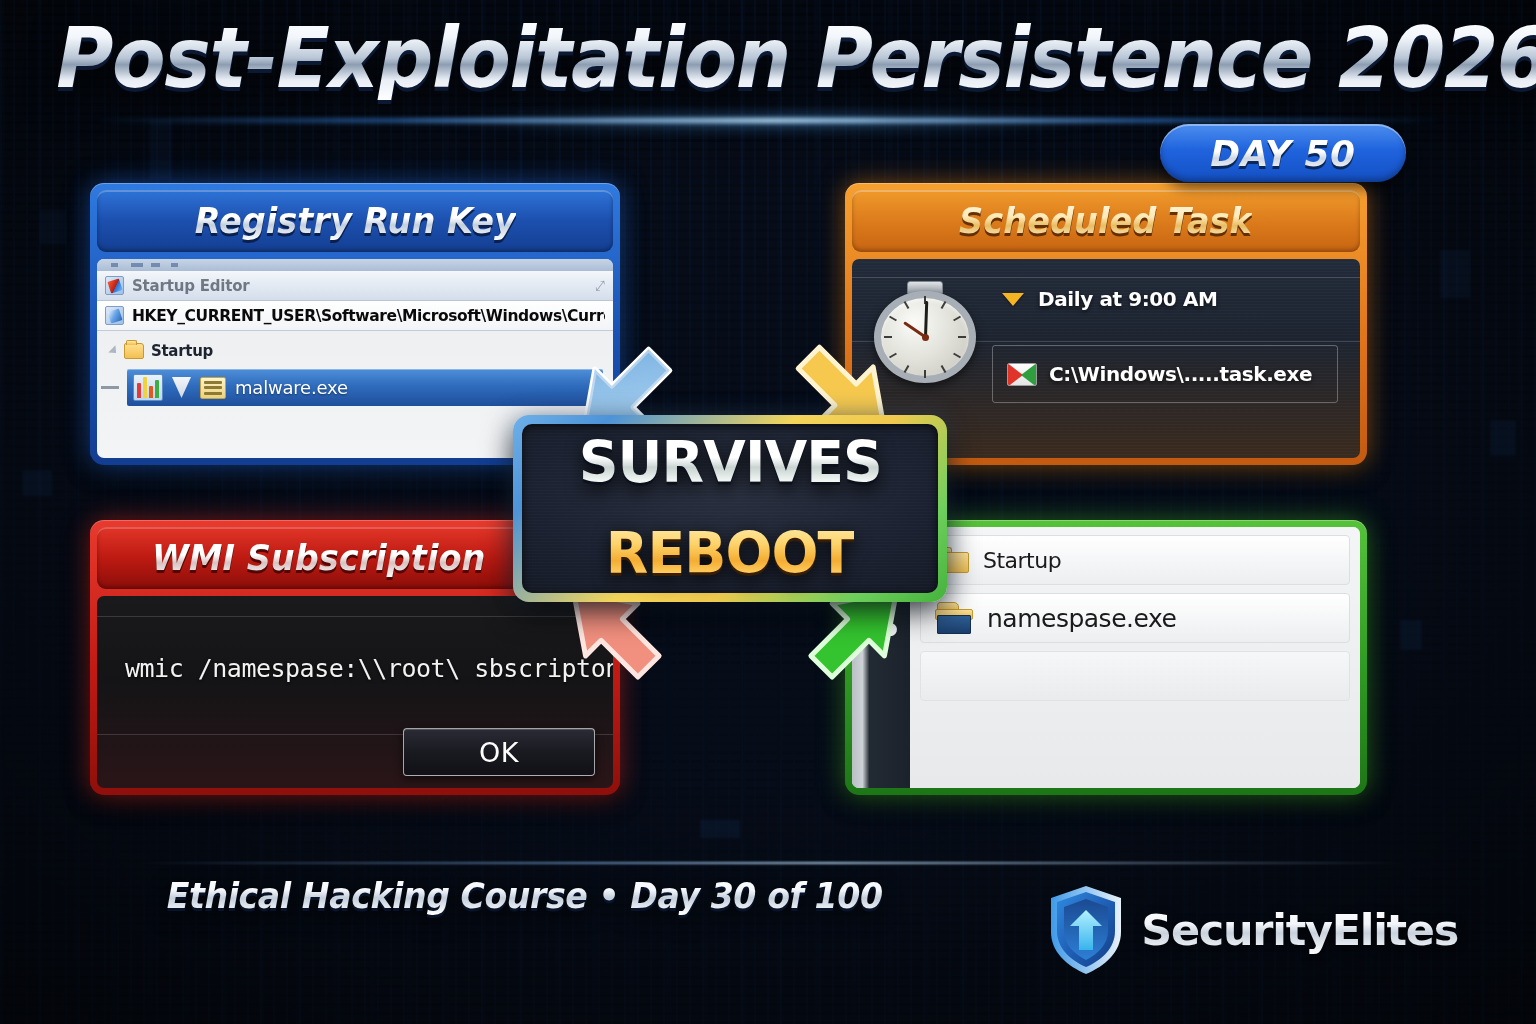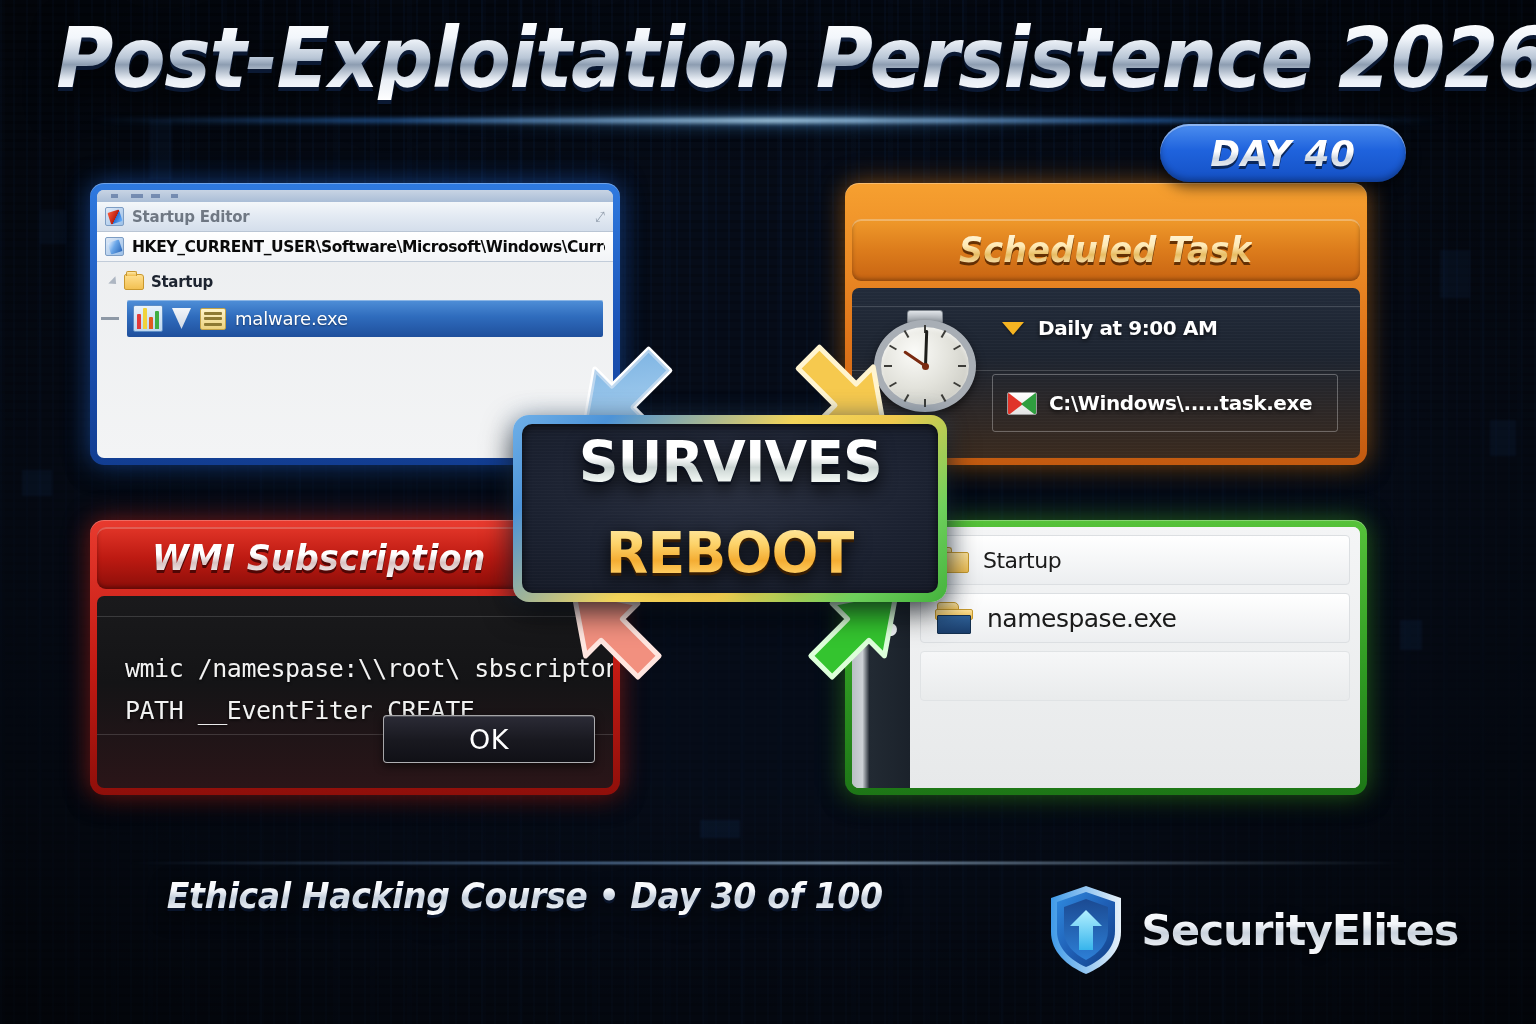--- a/index.html
+++ b/index.html
@@ -125,21 +125,20 @@
 
   
   #panel-scheduled {
     left: 845px; top: 183px; width: 522px; height: 282px;
     background: linear-gradient(180deg,#f6a030 0%,#e0751a 55%,#c25a10 100%);
     box-shadow: 0 0 26px rgba(240,140,30,.5), 0 8px 22px rgba(0,0,0,.6), inset 0 1px 0 rgba(255,255,255,.3);
   }
   #panel-scheduled .panel-head {
     background: linear-gradient(180deg,#f09a2b 0%,#dc7c1c 50%,#c86412 100%);
     box-shadow: inset 0 2px 0 rgba(255,255,255,.3), inset 0 -2px 4px rgba(0,0,0,.3);
-    margin-top: 29px;
   }
   #panel-scheduled .panel-head span {
     background: linear-gradient(180deg,#fff8e4 0%,#ffe9b4 40%,#e8bd63 62%,#fff6dd 100%);
     -webkit-background-clip: text; background-clip: text;
     color: transparent; -webkit-text-fill-color: transparent;
     filter: drop-shadow(0 3px 0 rgba(80,35,0,.85));
   }
 
   
   #panel-wmi {
@@ -343,21 +342,21 @@
     background: linear-gradient(180deg,#1a1a1c 0%,#141416 45%,#2a1518 100%);
   }
   .wmi-line { position:absolute; left:0; right:0; height:1px; background: rgba(255,255,255,.15); }
   .wmi-code {
     position:absolute; left: 28px; right: 20px;
     font-family: "DejaVu Sans Mono", monospace; font-size: 25px; color: #f2f2f2;
     letter-spacing: -.5px; white-space: nowrap;
     text-shadow: 0 1px 3px rgba(0,0,0,.8);
   }
   #ok-button {
-    position:absolute; right: 18px; bottom: 25px; width: 212px; height: 48px;
+    position:absolute; right: 18px; bottom: 12px; width: 192px; height: 48px;
     border-radius: 4px; border: 1px solid rgba(255,255,255,.62);
     background: linear-gradient(180deg,#2b2b36 0%,#191920 52%,#101016 100%);
     display:flex; align-items:center; justify-content:center;
     box-shadow: 0 3px 8px rgba(0,0,0,.6), inset 0 1px 0 rgba(255,255,255,.18);
   }
   #ok-button span {
     font-family: "DejaVu Sans", sans-serif; font-weight: 400; font-size: 27px; color: #fff;
     letter-spacing: .5px;
   }
 
@@ -487,24 +486,27 @@
 </div>
 <div id="bg-vignette"></div>
 
 <div id="title-wrap">
   <div id="title">Post-Exploitation Persistence 2026</div>
 </div>
 <div id="title-glow2"></div>
 <div id="title-glow"></div>
 
 <div id="day-badge">
-  <span>DAY 40</span>
+  <span>DAY 50</span>
 </div>
 
 <div class="panel" id="panel-registry">
+  <div class="panel-head">
+    <span>Registry Run Key</span>
+  </div>
   <div class="panel-body">
     <div id="regwin">
       <div class="reg-strip">
         <i style="left:14px;"></i>
           <i style="left:34px;width:12px;"></i>
           <i style="left:54px;width:9px;"></i>
           <i style="left:74px;width:7px;"></i>
       </div>
       <div class="reg-titlebar">
         <span class="reg-ico"></span>
@@ -610,21 +612,20 @@
 </div>
 
 <div class="panel" id="panel-wmi">
   <div class="panel-head">
     <span>WMI Subscription</span>
   </div>
   <div class="panel-body">
     <div id="wmibody">
       <div class="wmi-line" style="top:20px;"></div>
       <div class="wmi-code" style="top:58px;">wmic  /namespase:\\root\ sbscripton</div>
-      <div class="wmi-code" style="top:100px;">PATH __EventFiter CREATE</div>
       <div class="wmi-line" style="top:138px;"></div>
       <div id="ok-button">
         <span>OK</span>
       </div>
     </div>
   </div>
 </div>
 
 <div class="panel" id="panel-startup">
   <div class="panel-body">

